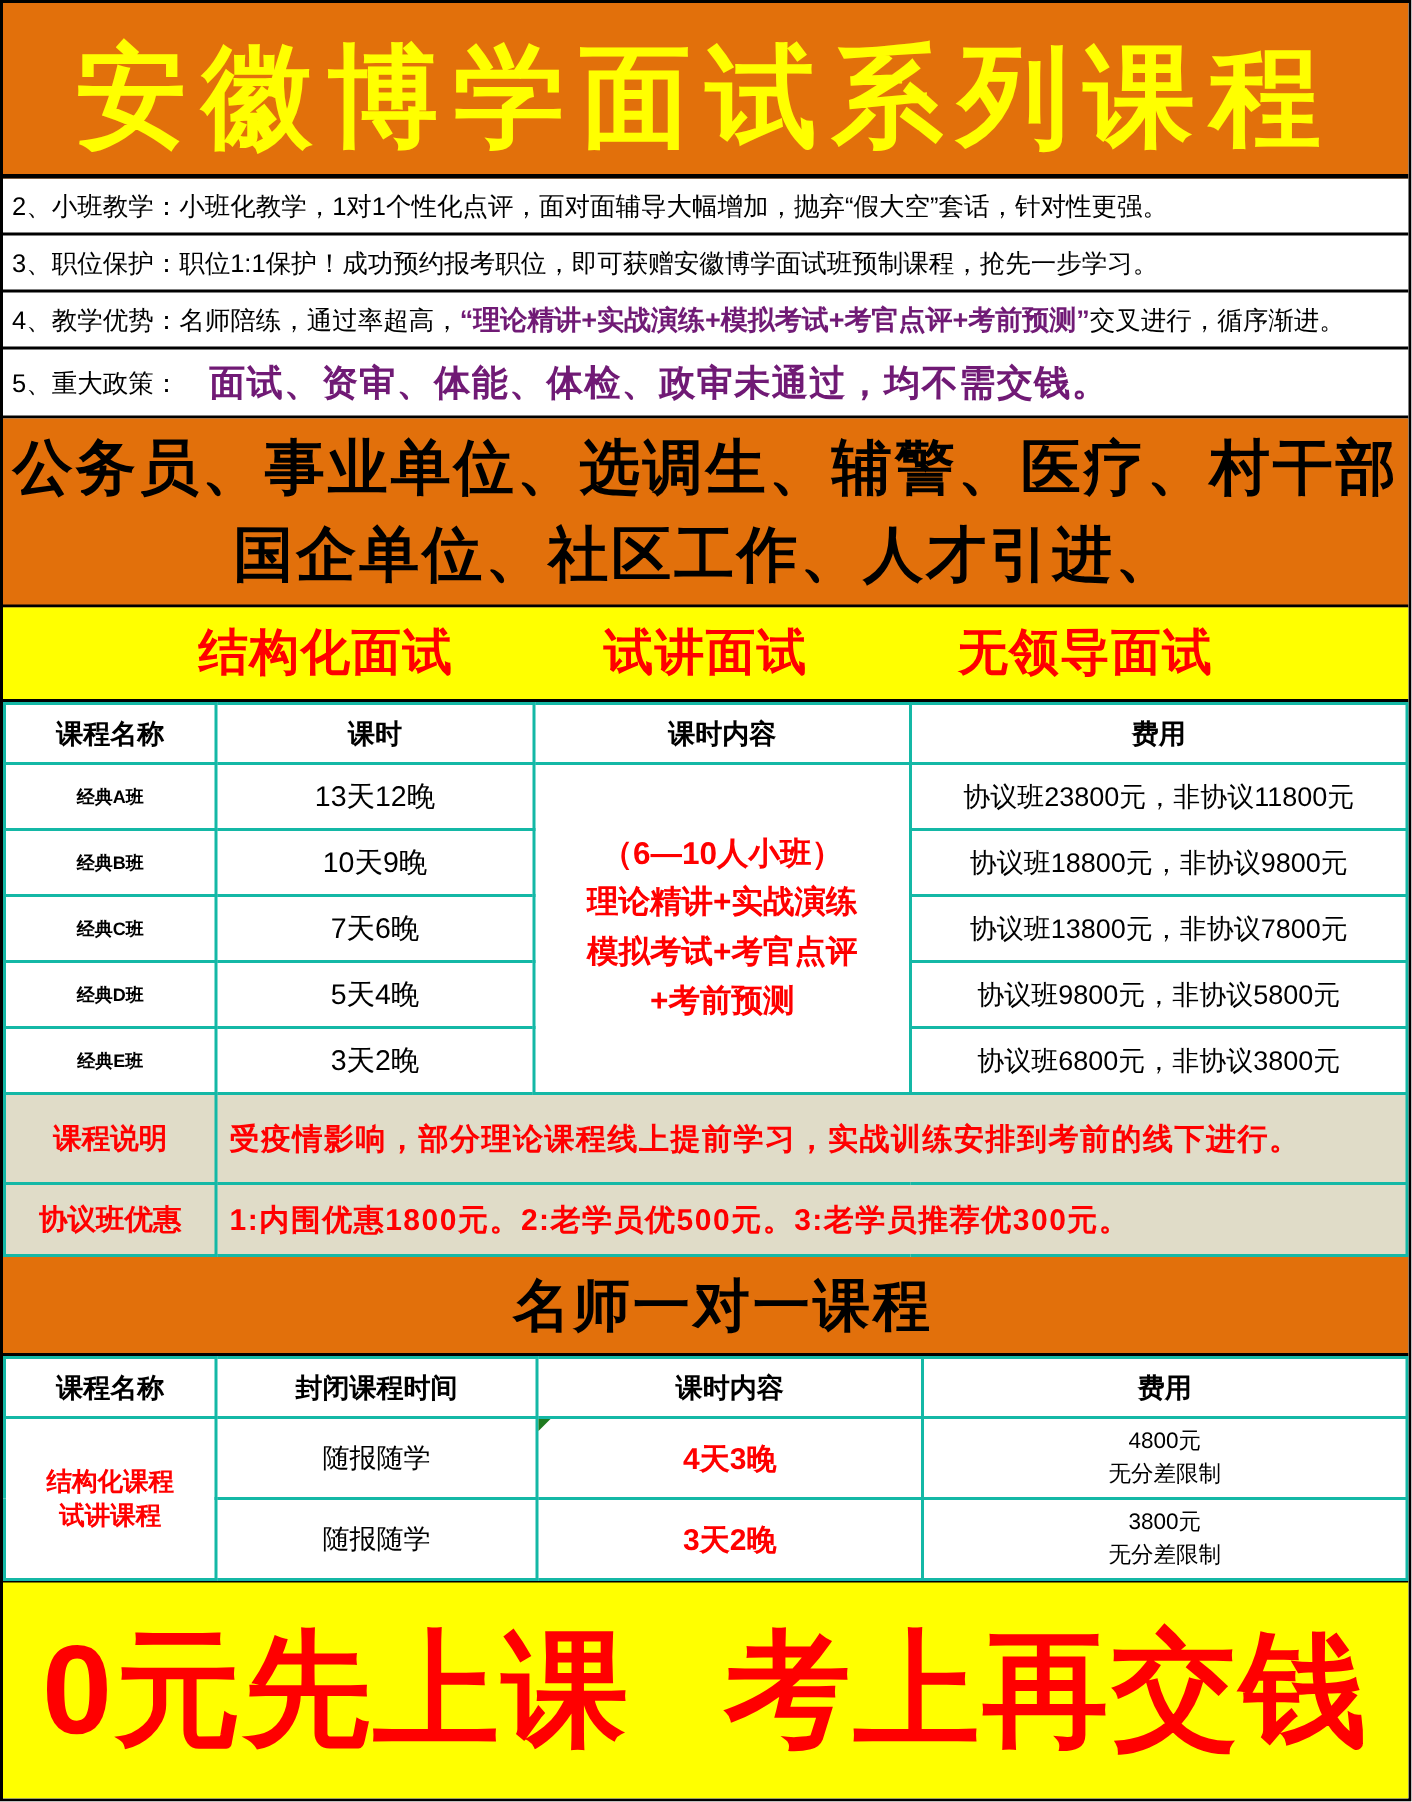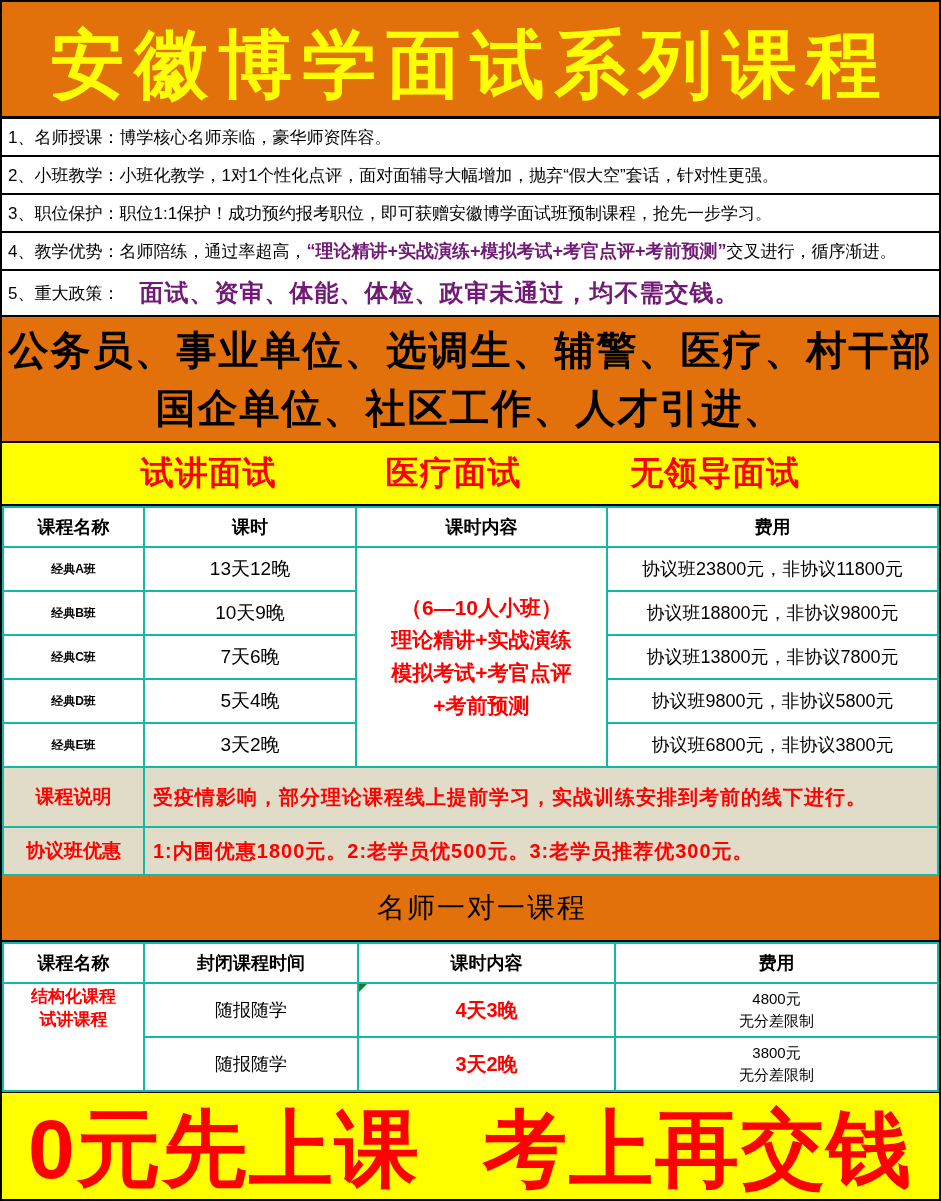--- a/index.html
+++ b/index.html
@@ -44,25 +44,25 @@
   .note-row td{background:#E0DCC8;text-align:center;}
   .note-row.tall td{height:58px;}
   .note-row.short td{height:46px;}
   .note-label{color:#FF0000;font-weight:bold;font-size:19px;}
   .note-text{color:#FF0000;font-weight:bold;font-size:20px;text-align:left !important;
         padding-left:8px !important;letter-spacing:1px;}
 
   
   .oto-banner{flex:0 0 auto;height:64px;background:#E2700B;border-bottom:2px solid #000;
         display:flex;align-items:center;justify-content:center;
-        font-size:28px;font-weight:normal;color:#000;letter-spacing:2px;padding-left:23px;}
+        font-size:38px;font-weight:bold;color:#000;letter-spacing:2px;padding-left:23px;}
 
   .t2-course{color:#FF0000;font-weight:bold;font-size:17px;}
   .t2-course-cell{vertical-align:middle;}
-  .t2-course-cell .stack{display:flex;flex-direction:column;justify-content:flex-start;height:104px;}
+  .t2-course-cell .stack{display:flex;flex-direction:column;justify-content:center;height:104px;}
   .t2-time{font-size:18px;color:#000;height:52px;border-radius:20px;}
   .t2-content{color:#FF0000;font-weight:bold;font-size:20px;position:relative;}
   .t2-fee{font-size:15px;color:#000;line-height:1.5;}
   .note-marker{position:absolute;top:0;left:0;width:0;height:0;
         border-top:8px solid #1F7A1F;border-right:8px solid transparent;}
 
   
   .footer-banner{flex:1 1 auto;background:#FFFF00;border-top:1px solid #000;
         display:flex;align-items:center;justify-content:space-between;padding:0 26px;}
   .slogan{color:#FF0000;font-weight:bold;font-size:84px;white-space:nowrap;letter-spacing:2px;}
@@ -71,25 +71,20 @@
 <body>
 
 <div class="page">
 
   <div class="main-header">
     <div class="main-title">安徽博学面试系列课程</div>
   </div>
 
   <div class="features">
     <div class="feature-row">
-      <span>1、名师授课：博学核心名师亲临，豪华师资阵容。</span>
-        <span class="hl-red"></span>
-        <span></span>
-    </div>
-    <div class="feature-row">
       <span>2、小班教学：小班化教学，1对1个性化点评，面对面辅导大幅增加，抛弃“假大空”套话，针对性更强。</span>
         <span class="hl-red"></span>
         <span></span>
     </div>
     <div class="feature-row">
       <span>3、职位保护：职位1:1保护！成功预约报考职位，即可获赠安徽博学面试班预制课程，抢先一步学习。</span>
         <span class="hl-red"></span>
         <span></span>
     </div>
     <div class="feature-row">
@@ -103,22 +98,22 @@
         <span></span>
     </div>
   </div>
 
   <div class="audience-banner">
     <div>公务员、事业单位、选调生、辅警、医疗、村干部</div>
     <div>国企单位、社区工作、人才引进、</div>
   </div>
 
   <div class="types-banner">
+    <span class="type-item">结构化面试</span>
     <span class="type-item">试讲面试</span>
-    <span class="type-item">医疗面试</span>
     <span class="type-item">无领导面试</span>
   </div>
 
   <table>
     <colgroup>
         <col style="width:141px">
         <col style="width:212px">
         <col style="width:251px">
         <col>
       </colgroup>

